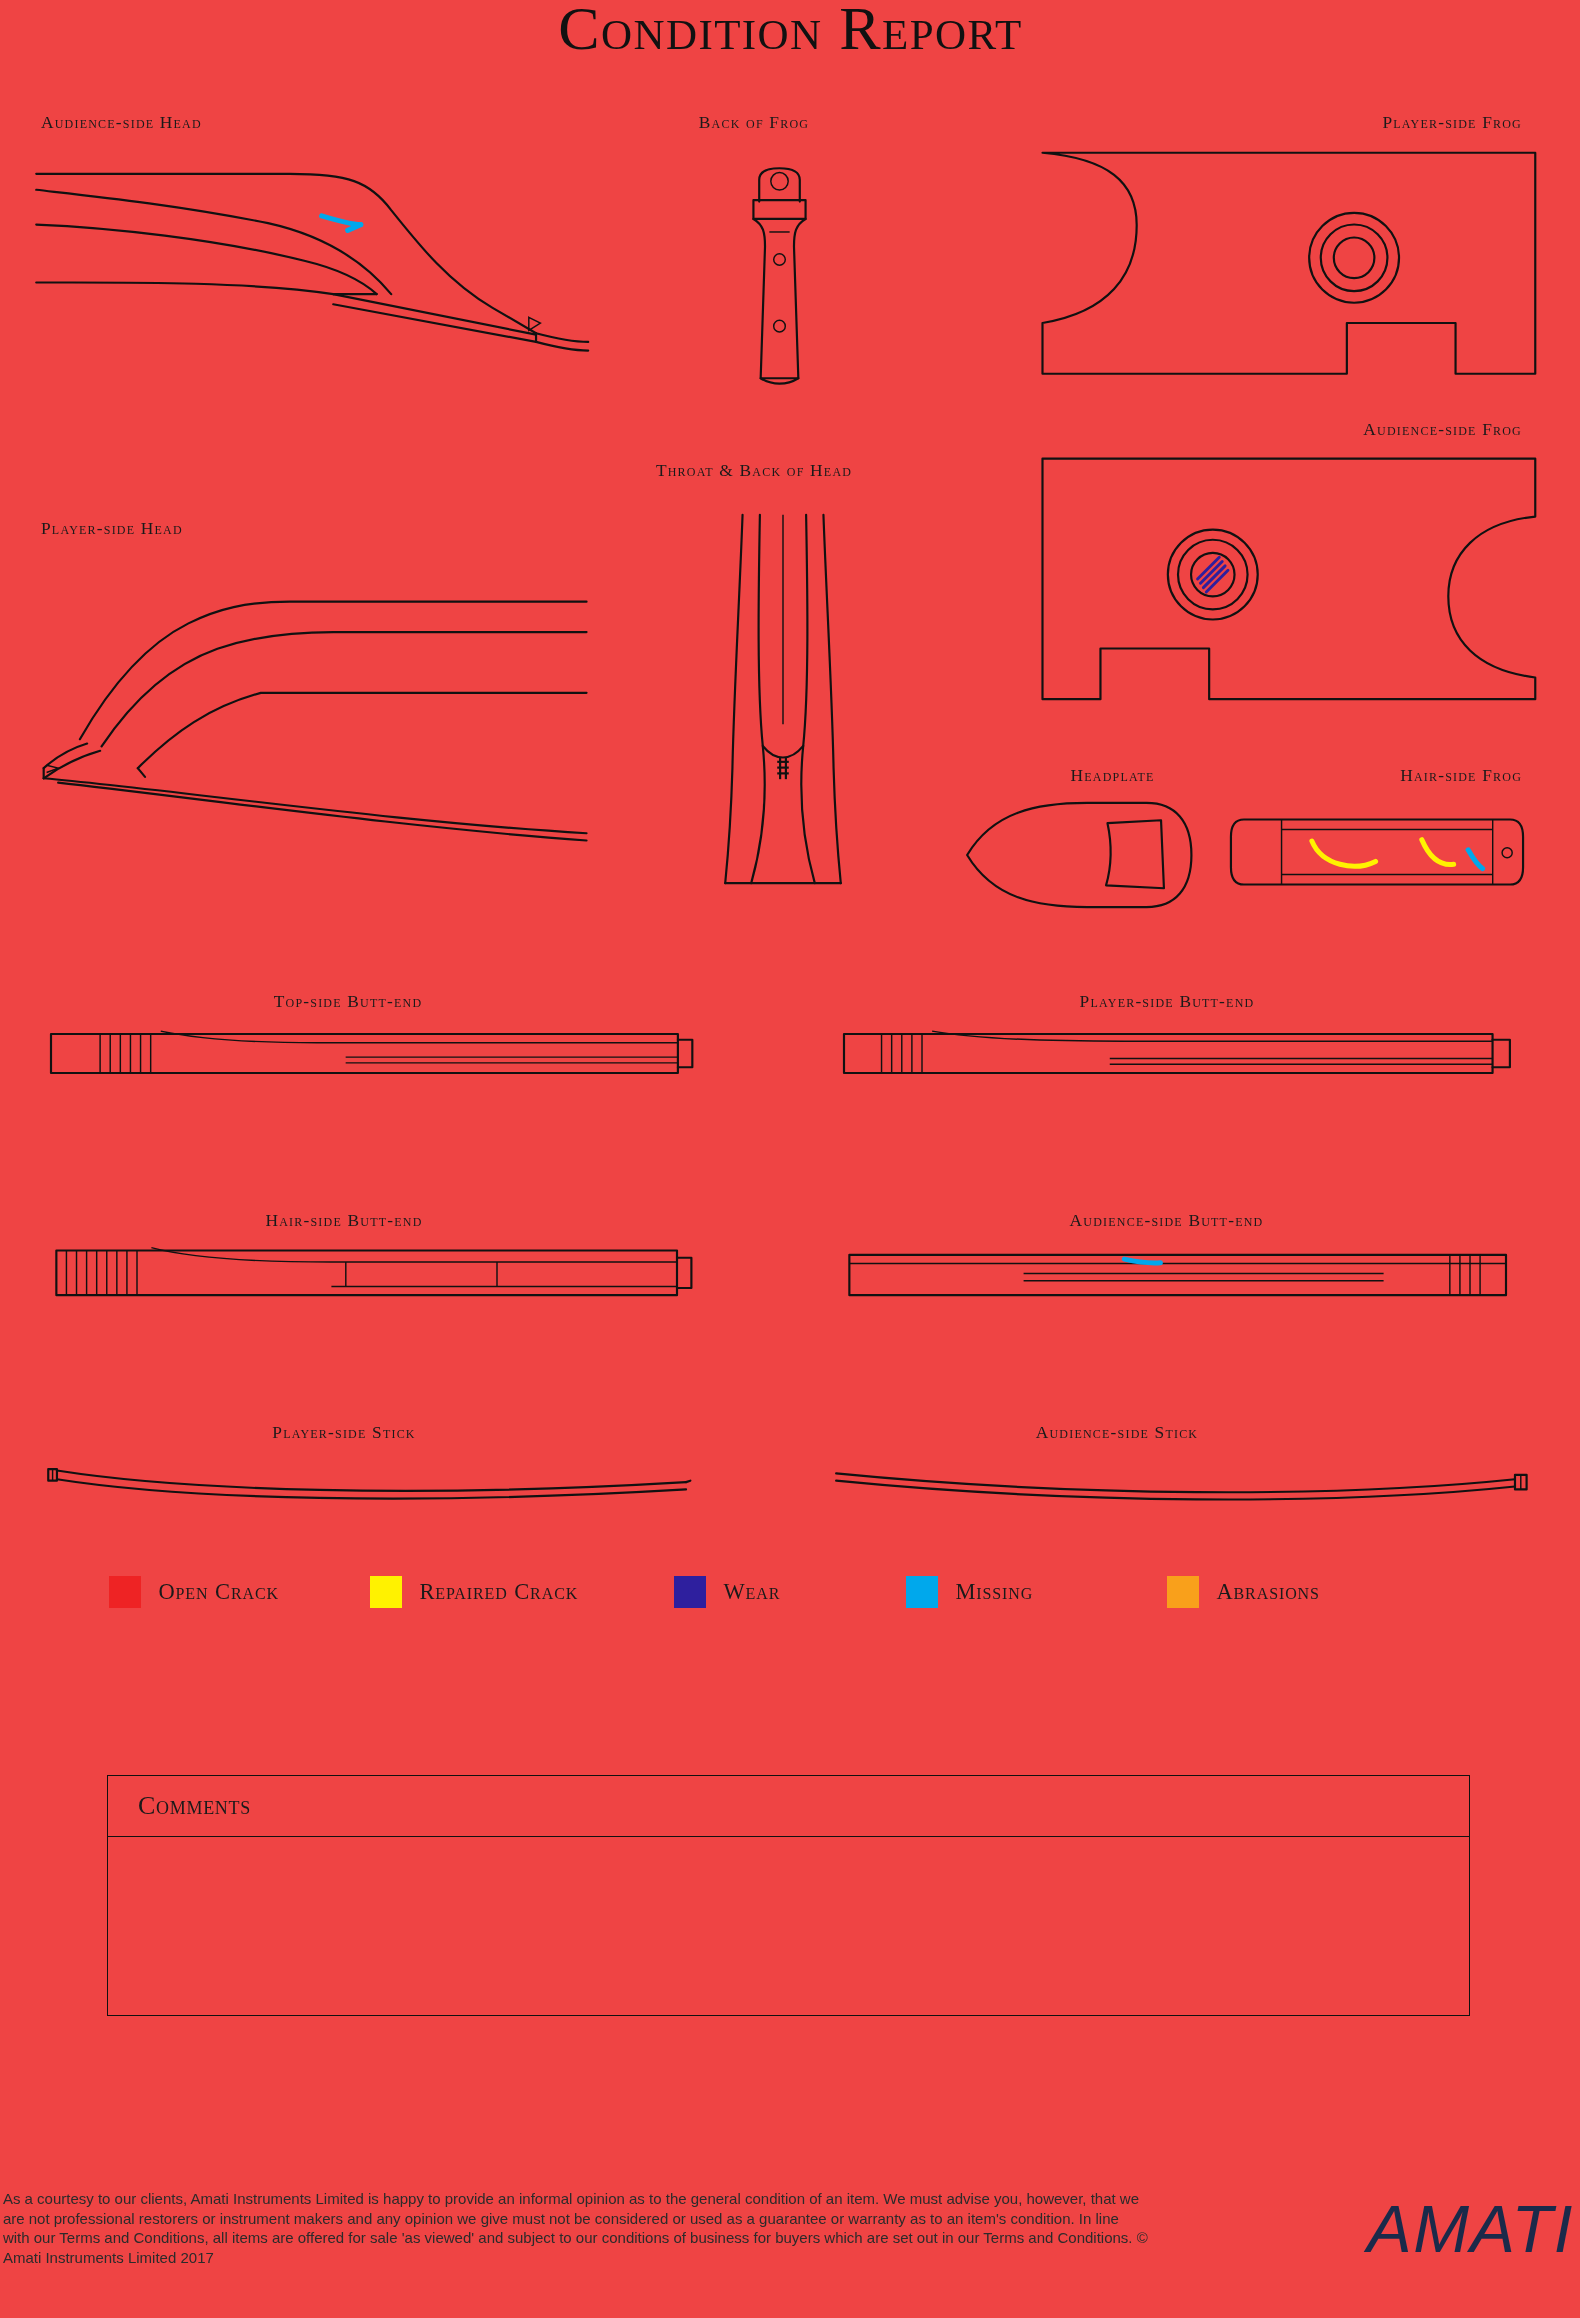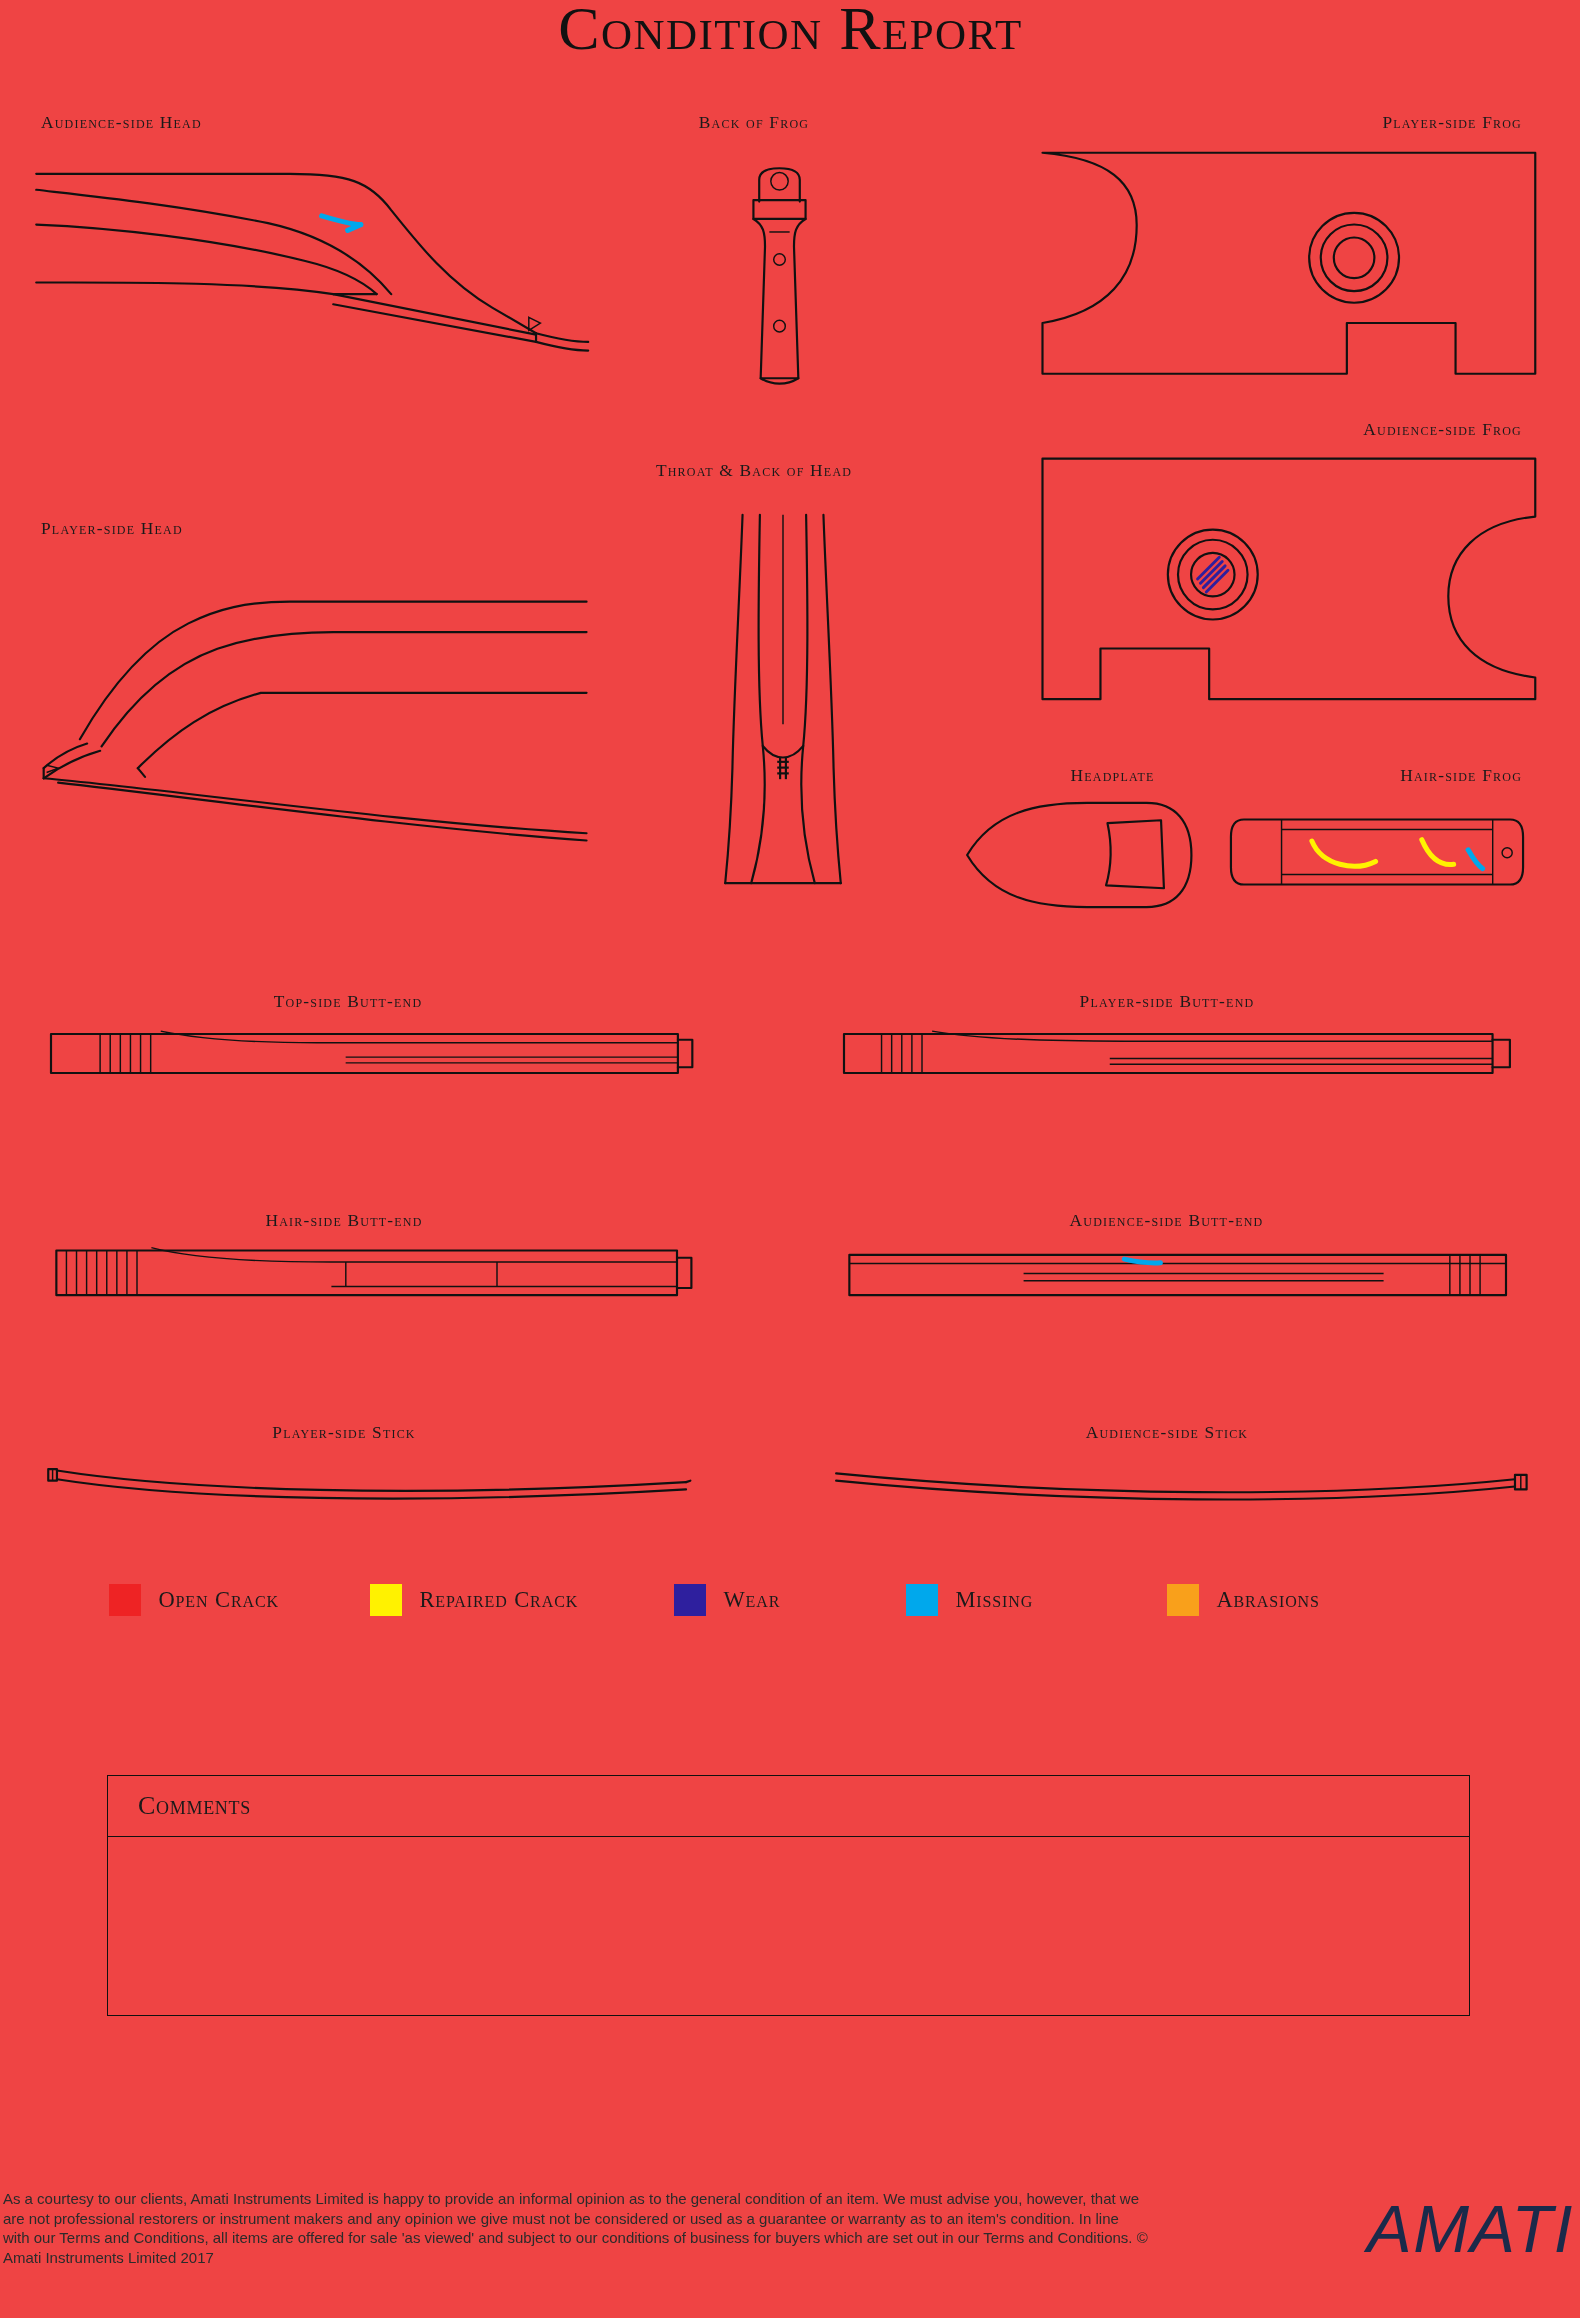--- a/index.html
+++ b/index.html
@@ -68,21 +68,20 @@
   #legend {
     position: absolute;
     left: 109px;
     top: 1576px;
     width: 1377px;
   }
   .legend-row {
     display: flex;
     align-items: center;
     margin-bottom: 27.5px;
-    margin-top: 8px;
   }
   .legend-item {
     display: flex;
     align-items: center;
   }
   .swatch {
     width: 32px;
     height: 32px;
     display: inline-block;
   }
@@ -350,21 +349,21 @@
   <div class="dg" style="left:41px; top:1453px;">
     <svg width="703" height="51" viewBox="0 0 970 70">
       <path class="stroke" d="M22 24 C200 52 520 62 890 40"></path>
       <path class="stroke" d="M22 36 C200 64 520 72 890 50"></path>
       <path class="stroke" d="M10 22 L22 22 L22 38 L10 38 Z"></path>
       <path class="stroke-thin" d="M16 22 L16 38"></path>
       <path class="stroke" d="M890 40 L896 38"></path>
     </svg>
   </div>
 
-  <div class="lbl center" style="left:957px; top:1422px; width:420px;">Audience-side Stick</div>
+  <div class="lbl center" style="left:907px; top:1422px; width:420px;">Audience-side Stick</div>
   <div class="dg" style="left:826px; top:1453px;">
     <svg width="718" height="51" viewBox="0 0 990 70">
       <path class="stroke" d="M14 28 C340 60 700 62 950 36"></path>
       <path class="stroke" d="M14 38 C340 70 700 72 950 46"></path>
       <path class="stroke" d="M950 30 L966 30 L966 50 L950 50 Z"></path>
       <path class="stroke-thin" d="M958 30 L958 50"></path>
     </svg>
   </div>
 
   <div id="legend">

